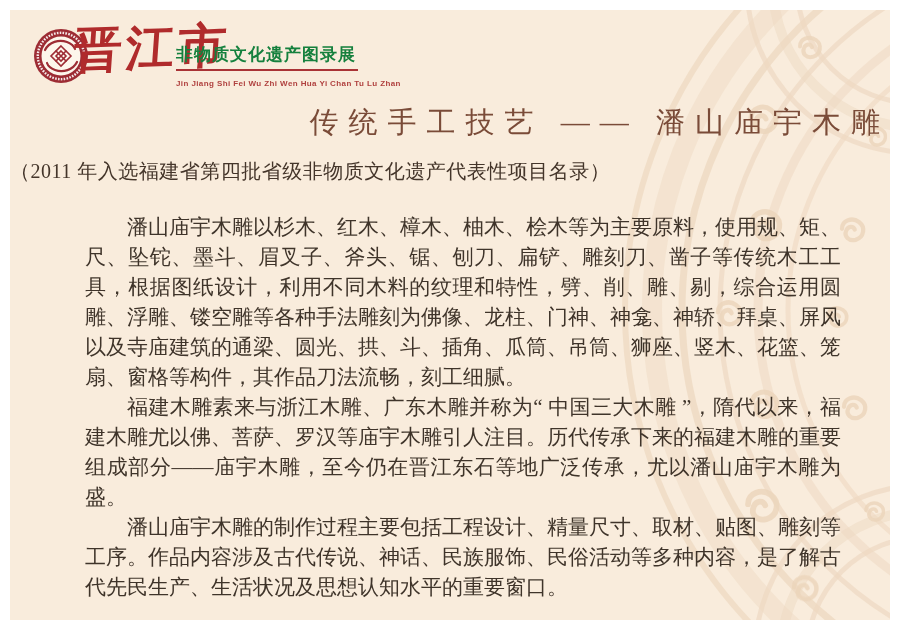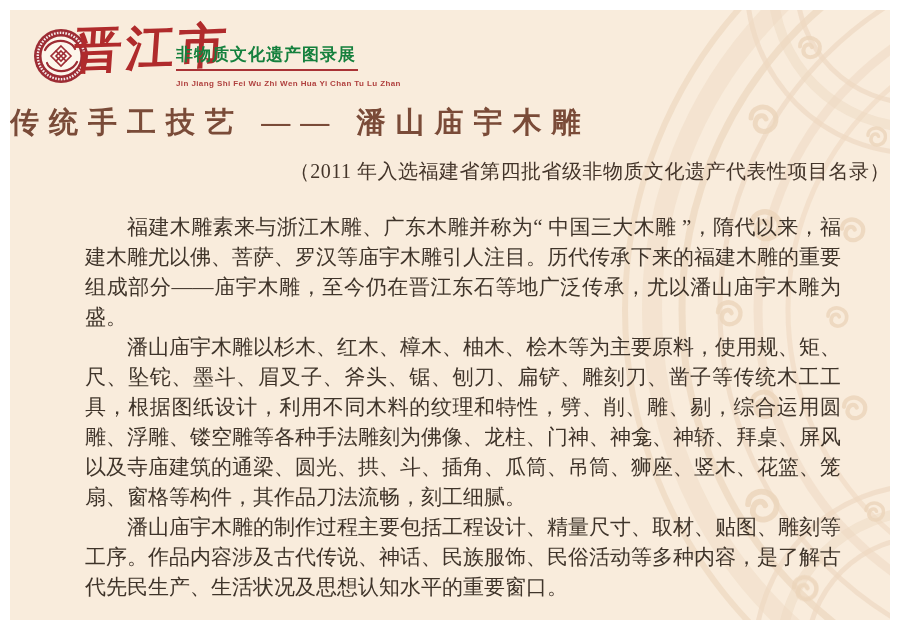--- a/index.html
+++ b/index.html
@@ -75,32 +75,32 @@
     letter-spacing: 0.4px;
     white-space: nowrap;
     font-family: "Liberation Sans", "DejaVu Sans", sans-serif;
   }
 
   
   .main-title {
     position: absolute;
     left: 0; top: 93px;
     width: 880px;
-    text-align: left;
+    text-align: right;
     font-size: 29px;
-    font-weight: 700;
+    font-weight: 400;
     color: #7a4b38;
     letter-spacing: 10px;
     white-space: nowrap;
   }
   .sub-title {
     position: absolute;
     left: 0; top: 148px;
     width: 880px;
-    text-align: right;
+    text-align: left;
     font-size: 20px;
     color: #44352a;
     letter-spacing: 0.5px;
     white-space: nowrap;
   }
 
   
   .body-text {
     position: absolute;
     left: 75px; top: 202px;
@@ -179,20 +179,20 @@
       <div class="exhib">
         <div class="exhib-title">非物质文化遗产图录展</div>
         <div class="exhib-divider"></div>
         <div class="exhib-pinyin">Jin Jiang Shi Fei Wu Zhi Wen Hua Yi Chan Tu Lu Zhan</div>
       </div>
 
       <div class="main-title">传统手工技艺 —— 潘山庙宇木雕</div>
       <div class="sub-title">（2011 年入选福建省第四批省级非物质文化遗产代表性项目名录）</div>
 
       <div class="body-text">
+        <p>潘山庙宇木雕以杉木、红木、樟木、柚木、桧木等为主要原料，使用规、矩、尺、坠铊、墨斗、眉叉子、斧头、锯、刨刀、扁铲、雕刻刀、凿子等传统木工工具，根据图纸设计，利用不同木料的纹理和特性，劈、削、雕、剔，综合运用圆雕、浮雕、镂空雕等各种手法雕刻为佛像、龙柱、门神、神龛、神轿、拜桌、屏风以及寺庙建筑的通梁、圆光、拱、斗、插角、瓜筒、吊筒、狮座、竖木、花篮、笼扇、窗格等构件，其作品刀法流畅，刻工细腻。</p>
         <p>福建木雕素来与浙江木雕、广东木雕并称为“ 中国三大木雕 ”，隋代以来，福建木雕尤以佛、菩萨、罗汉等庙宇木雕引人注目。历代传承下来的福建木雕的重要组成部分——庙宇木雕，至今仍在晋江东石等地广泛传承，尤以潘山庙宇木雕为盛。</p>
-        <p>潘山庙宇木雕以杉木、红木、樟木、柚木、桧木等为主要原料，使用规、矩、尺、坠铊、墨斗、眉叉子、斧头、锯、刨刀、扁铲、雕刻刀、凿子等传统木工工具，根据图纸设计，利用不同木料的纹理和特性，劈、削、雕、剔，综合运用圆雕、浮雕、镂空雕等各种手法雕刻为佛像、龙柱、门神、神龛、神轿、拜桌、屏风以及寺庙建筑的通梁、圆光、拱、斗、插角、瓜筒、吊筒、狮座、竖木、花篮、笼扇、窗格等构件，其作品刀法流畅，刻工细腻。</p>
         <p>潘山庙宇木雕的制作过程主要包括工程设计、精量尺寸、取材、贴图、雕刻等工序。作品内容涉及古代传说、神话、民族服饰、民俗活动等多种内容，是了解古代先民生产、生活状况及思想认知水平的重要窗口。</p>
       </div>
     </div>
 
   </div>
 </div>
 
 </body></html>

